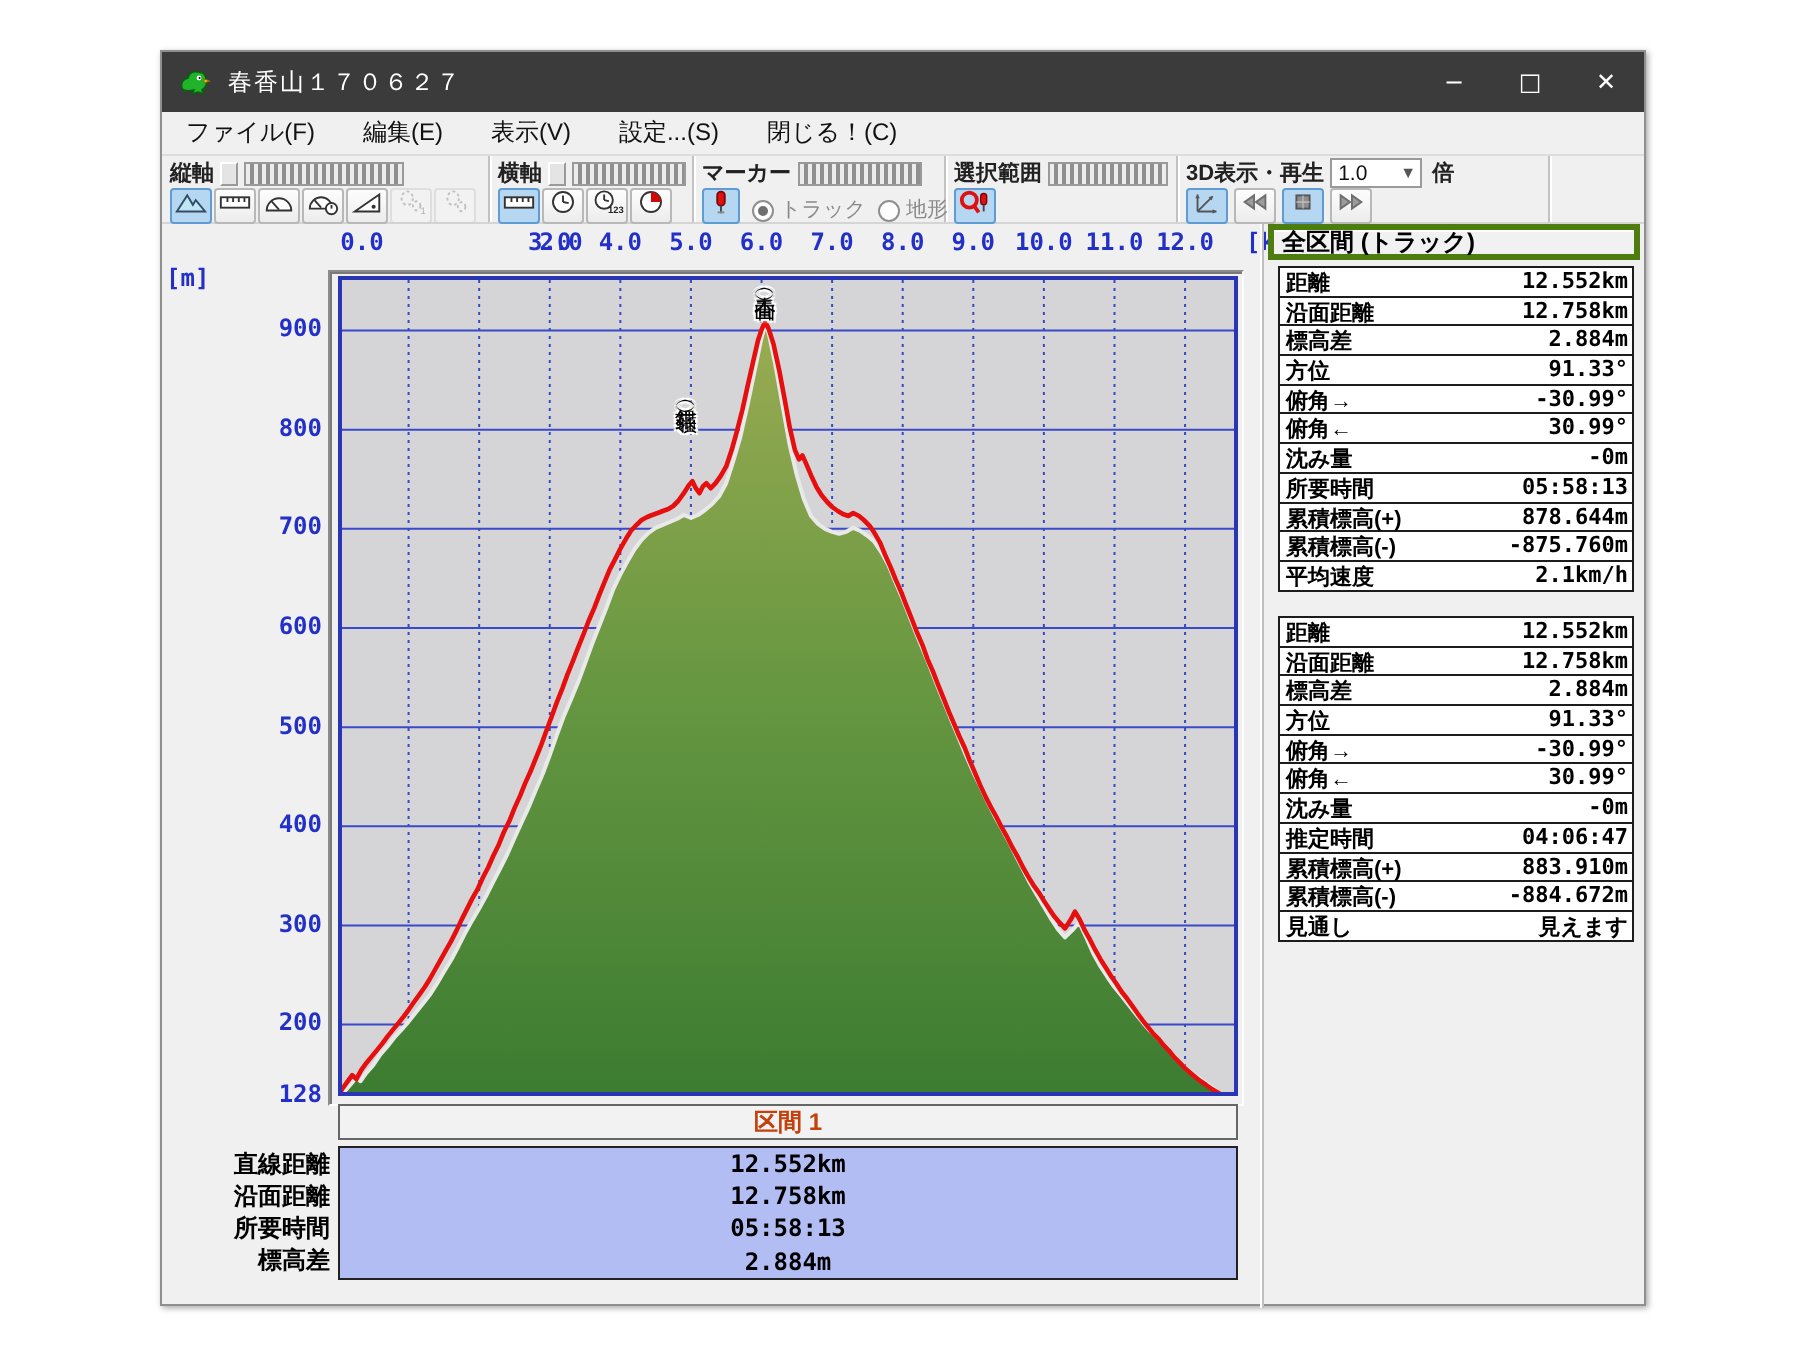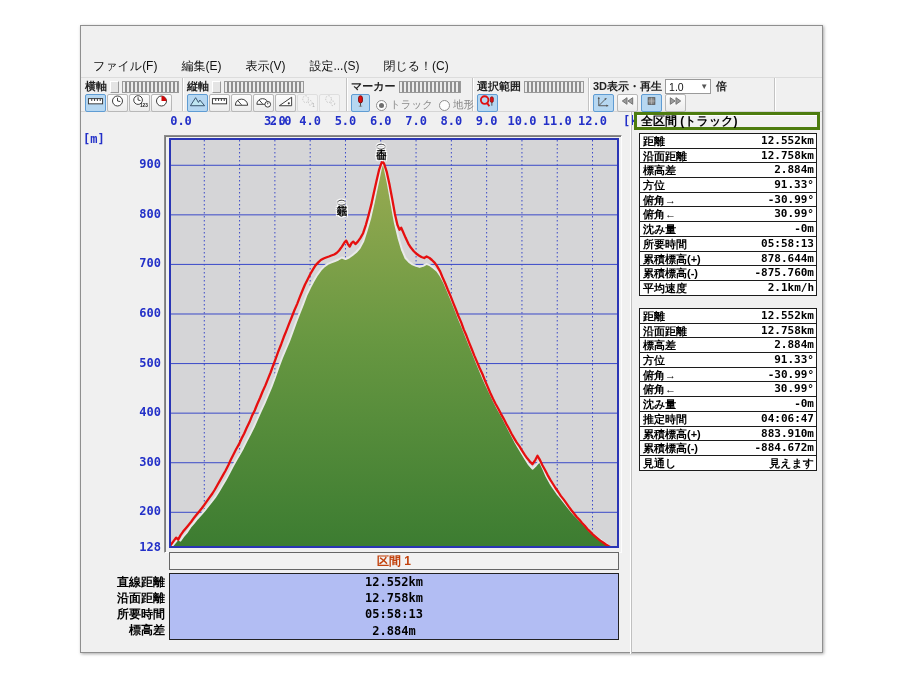--- a/index.html
+++ b/index.html
@@ -81,30 +81,97 @@
   .stat-row + .stat-row{border-top:1px solid #1c1c1c;}
   .stat-label{font-size:11px;font-weight:bold;color:#000;white-space:nowrap;}
   .stat-value{margin-left:auto;font-size:11px;font-weight:bold;color:#000;white-space:nowrap;
               font-family:"DejaVu Sans Mono","Liberation Mono",monospace;}
 </style>
 </head>
 <body>
 
 <div class="window">
 
+  <div class="titlebar">
+    <svg class="app-icon" viewBox="0 0 17 17">
+      <path d="M2,11 Q1,7 5,6 Q6,2 10,3 Q14,3 14,7 Q15,10 12,12 L13,14 L10,13 L7,14 L8,12 Q3,13 2,11 Z" fill="#21b32a" stroke="#0a5f10" stroke-width="0.8"></path>
+      <circle cx="10.5" cy="6" r="1.2" fill="#fff"></circle>
+        <circle cx="10.8" cy="6" r="0.5" fill="#000"></circle>
+      <path d="M13,6.5 L16,7.5 L13,8.5 Z" fill="#f0c020" stroke="#8a6a00" stroke-width="0.5"></path>
+    </svg>
+    <span class="title-text">春香山１７０６２７</span>
+    <div class="win-controls">
+      <div class="win-btn">−</div>
+      <div class="win-btn">□</div>
+      <div class="win-btn">✕</div>
+    </div>
+  </div>
 
   <div class="menubar">
       <span class="menu-item">ファイル(F)</span>
       <span class="menu-item">編集(E)</span>
       <span class="menu-item">表示(V)</span>
       <span class="menu-item">設定...(S)</span>
       <span class="menu-item">閉じる！(C)</span>
     </div>
 
   <div class="toolbar">
+    <div class="tgroup" style="width:164px">
+      <div class="tg-top">
+        <span class="tlabel">縦軸</span>
+        <span class="slider-handle"></span>
+        <span class="slider" style="width:80px"></span>
+      </div>
+      <div class="tg-bot">
+          <div class="tbtn sel">
+            <span><svg xmlns="http://www.w3.org/2000/svg" width="17" height="14" viewBox="0 0 18 14">
+                <path d="M1.5,12 L7,3.5 L10,8.5 L11.5,6 L16.5,12 Z" fill="#bfe6f2" stroke="#334d66"></path>
+              </svg></span>
+          </div>
+          <div class="tbtn">
+            <span><svg xmlns="http://www.w3.org/2000/svg" width="17" height="14" viewBox="0 0 18 14">
+                <rect x="1.5" y="4.5" width="15" height="5.5" fill="#fff" stroke="#333"></rect>
+                <path d="M5,4.5 V7 M8,4.5 V7 M11,4.5 V7 M14,4.5 V7" stroke="#333" fill="none"></path>
+              </svg></span>
+          </div>
+          <div class="tbtn">
+            <span><svg xmlns="http://www.w3.org/2000/svg" width="17" height="14" viewBox="0 0 18 14">
+                <path d="M2.5,11.5 A6.5,6.5 0 0 1 15.5,11.5 Z" fill="#fff" stroke="#333"></path>
+                <path d="M9,11 L5,6.5" stroke="#333"></path>
+              </svg></span>
+          </div>
+          <div class="tbtn">
+            <span><svg xmlns="http://www.w3.org/2000/svg" width="17" height="14" viewBox="0 0 18 14">
+                <path d="M2,10.5 A6,6 0 0 1 14,10.5 Z" fill="#fff" stroke="#333"></path>
+                <path d="M8,10 L4.5,6" stroke="#333"></path>
+                <circle cx="13.5" cy="10.5" r="3" fill="#fff" stroke="#333"></circle>
+                <path d="M13.5,10.5 L13.5,8.6" stroke="#333"></path>
+              </svg></span>
+          </div>
+          <div class="tbtn">
+            <span><svg xmlns="http://www.w3.org/2000/svg" width="17" height="14" viewBox="0 0 18 14">
+                <path d="M2.5,12 L15.5,12 L15.5,3 Z" fill="#fff" stroke="#333"></path>
+                <circle cx="12.5" cy="9.5" r="1.1" fill="#333"></circle>
+              </svg></span>
+          </div>
+          <div class="tbtn disabled">
+            <span><svg xmlns="http://www.w3.org/2000/svg" width="17" height="14" viewBox="0 0 18 14">
+                <ellipse cx="7" cy="5" rx="3" ry="3.6" fill="none" stroke="#9a9a9a" stroke-dasharray="1.5,1.5"></ellipse>
+                <ellipse cx="12" cy="9" rx="2" ry="2.4" fill="none" stroke="#9a9a9a" stroke-dasharray="1.5,1.5"></ellipse>
+                <text x="14" y="13.5" font-size="5" fill="#777">1</text>
+              </svg></span>
+          </div>
+          <div class="tbtn disabled">
+            <span><svg xmlns="http://www.w3.org/2000/svg" width="17" height="14" viewBox="0 0 18 14">
+                <ellipse cx="8" cy="5" rx="3" ry="3.6" fill="none" stroke="#9a9a9a" stroke-dasharray="1.5,1.5"></ellipse>
+                <ellipse cx="12.5" cy="9.5" rx="2" ry="2.4" fill="none" stroke="#9a9a9a" stroke-dasharray="1.5,1.5"></ellipse>
+              </svg></span>
+          </div>
+        </div>
+    </div>
     <div class="tgroup" style="width:102px">
       <div class="tg-top">
         <span class="tlabel">横軸</span>
         <span class="slider-handle"></span>
         <span class="slider" style="width:58px"></span>
       </div>
       <div class="tg-bot">
           <div class="tbtn sel">
             <span><svg xmlns="http://www.w3.org/2000/svg" width="17" height="14" viewBox="0 0 18 14">
                 <rect x="1.5" y="4.5" width="15" height="5.5" fill="#fff" stroke="#333"></rect>
@@ -121,73 +188,20 @@
             <span><svg xmlns="http://www.w3.org/2000/svg" width="17" height="14" viewBox="0 0 18 14">
                 <circle cx="7.5" cy="6" r="4.6" fill="#fff" stroke="#333"></circle>
                 <path d="M7.5,6 L7.5,3 M7.5,6 L10,6.5" stroke="#333" fill="none"></path>
                 <text x="9.5" y="13" font-size="5" font-weight="bold" fill="#222">123</text>
               </svg></span>
           </div>
           <div class="tbtn">
             <span><svg xmlns="http://www.w3.org/2000/svg" width="17" height="14" viewBox="0 0 18 14">
                 <circle cx="9" cy="7" r="5.3" fill="#fff" stroke="#333"></circle>
                 <path d="M9,7 L9,1.7 A5.3,5.3 0 0 1 14.3,7 Z" fill="#d00808"></path>
-              </svg></span>
-          </div>
-        </div>
-    </div>
-    <div class="tgroup" style="width:164px">
-      <div class="tg-top">
-        <span class="tlabel">縦軸</span>
-        <span class="slider-handle"></span>
-        <span class="slider" style="width:80px"></span>
-      </div>
-      <div class="tg-bot">
-          <div class="tbtn sel">
-            <span><svg xmlns="http://www.w3.org/2000/svg" width="17" height="14" viewBox="0 0 18 14">
-                <path d="M1.5,12 L7,3.5 L10,8.5 L11.5,6 L16.5,12 Z" fill="#bfe6f2" stroke="#334d66"></path>
-              </svg></span>
-          </div>
-          <div class="tbtn">
-            <span><svg xmlns="http://www.w3.org/2000/svg" width="17" height="14" viewBox="0 0 18 14">
-                <rect x="1.5" y="4.5" width="15" height="5.5" fill="#fff" stroke="#333"></rect>
-                <path d="M5,4.5 V7 M8,4.5 V7 M11,4.5 V7 M14,4.5 V7" stroke="#333" fill="none"></path>
-              </svg></span>
-          </div>
-          <div class="tbtn">
-            <span><svg xmlns="http://www.w3.org/2000/svg" width="17" height="14" viewBox="0 0 18 14">
-                <path d="M2.5,11.5 A6.5,6.5 0 0 1 15.5,11.5 Z" fill="#fff" stroke="#333"></path>
-                <path d="M9,11 L5,6.5" stroke="#333"></path>
-              </svg></span>
-          </div>
-          <div class="tbtn">
-            <span><svg xmlns="http://www.w3.org/2000/svg" width="17" height="14" viewBox="0 0 18 14">
-                <path d="M2,10.5 A6,6 0 0 1 14,10.5 Z" fill="#fff" stroke="#333"></path>
-                <path d="M8,10 L4.5,6" stroke="#333"></path>
-                <circle cx="13.5" cy="10.5" r="3" fill="#fff" stroke="#333"></circle>
-                <path d="M13.5,10.5 L13.5,8.6" stroke="#333"></path>
-              </svg></span>
-          </div>
-          <div class="tbtn">
-            <span><svg xmlns="http://www.w3.org/2000/svg" width="17" height="14" viewBox="0 0 18 14">
-                <path d="M2.5,12 L15.5,12 L15.5,3 Z" fill="#fff" stroke="#333"></path>
-                <circle cx="12.5" cy="9.5" r="1.1" fill="#333"></circle>
-              </svg></span>
-          </div>
-          <div class="tbtn disabled">
-            <span><svg xmlns="http://www.w3.org/2000/svg" width="17" height="14" viewBox="0 0 18 14">
-                <ellipse cx="7" cy="5" rx="3" ry="3.6" fill="none" stroke="#9a9a9a" stroke-dasharray="1.5,1.5"></ellipse>
-                <ellipse cx="12" cy="9" rx="2" ry="2.4" fill="none" stroke="#9a9a9a" stroke-dasharray="1.5,1.5"></ellipse>
-                <text x="14" y="13.5" font-size="5" fill="#777">1</text>
-              </svg></span>
-          </div>
-          <div class="tbtn disabled">
-            <span><svg xmlns="http://www.w3.org/2000/svg" width="17" height="14" viewBox="0 0 18 14">
-                <ellipse cx="8" cy="5" rx="3" ry="3.6" fill="none" stroke="#9a9a9a" stroke-dasharray="1.5,1.5"></ellipse>
-                <ellipse cx="12.5" cy="9.5" rx="2" ry="2.4" fill="none" stroke="#9a9a9a" stroke-dasharray="1.5,1.5"></ellipse>
               </svg></span>
           </div>
         </div>
     </div>
     <div class="tgroup" style="width:126px">
       <div class="tg-top">
         <span class="tlabel">マーカー</span>
         <span class="slider" style="width:62px"></span>
       </div>
       <div class="tg-bot">

